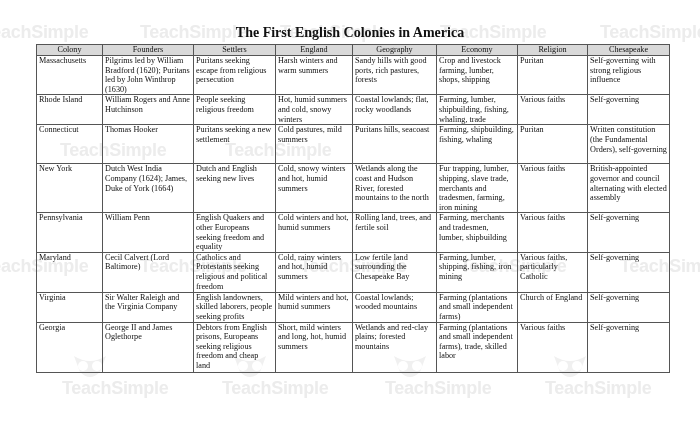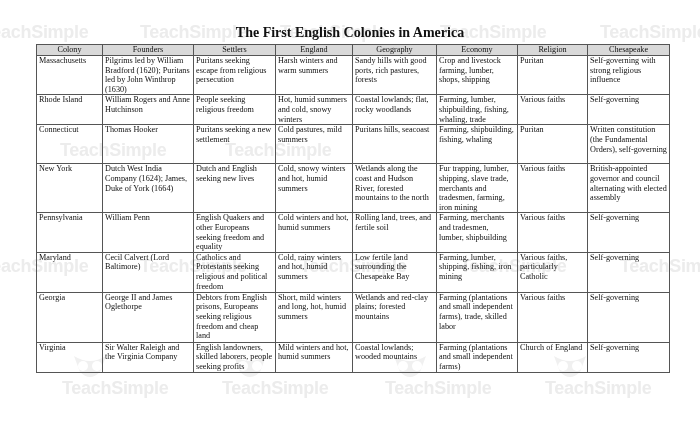--- a/index.html
+++ b/index.html
@@ -163,34 +163,34 @@
     <tr style="height:40px">
       <td class="colony">Maryland</td>
       <td>Cecil Calvert (Lord Baltimore)</td>
       <td>Catholics and Protestants seeking religious and political freedom</td>
       <td>Cold, rainy winters and hot, humid summers</td>
       <td>Low fertile land surrounding the Chesapeake Bay</td>
       <td>Farming, lumber, shipping, fishing, iron mining</td>
       <td>Various faiths, particularly Catholic</td>
       <td>Self-governing</td>
     </tr>
+    <tr style="height:29px">
+      <td class="colony">Virginia</td>
+      <td>Sir Walter Raleigh and the Virginia Company</td>
+      <td>English landowners, skilled laborers, people seeking profits</td>
+      <td>Mild winters and hot, humid summers</td>
+      <td>Coastal lowlands; wooded mountains</td>
+      <td>Farming (plantations and small independent farms)</td>
+      <td>Church of England</td>
+      <td>Self-governing</td>
+    </tr>
     <tr style="height:50px">
       <td class="colony">Georgia</td>
       <td>George II and James Oglethorpe</td>
       <td>Debtors from English prisons, Europeans seeking religious freedom and cheap land</td>
       <td>Short, mild winters and long, hot, humid summers</td>
       <td>Wetlands and red-clay plains; forested mountains</td>
       <td>Farming (plantations and small independent farms), trade, skilled labor</td>
       <td>Various faiths</td>
       <td>Self-governing</td>
     </tr>
-    <tr style="height:29px">
-      <td class="colony">Virginia</td>
-      <td>Sir Walter Raleigh and the Virginia Company</td>
-      <td>English landowners, skilled laborers, people seeking profits</td>
-      <td>Mild winters and hot, humid summers</td>
-      <td>Coastal lowlands; wooded mountains</td>
-      <td>Farming (plantations and small independent farms)</td>
-      <td>Church of England</td>
-      <td>Self-governing</td>
-    </tr>
   </tbody>
 </table>
 
 </body></html>

